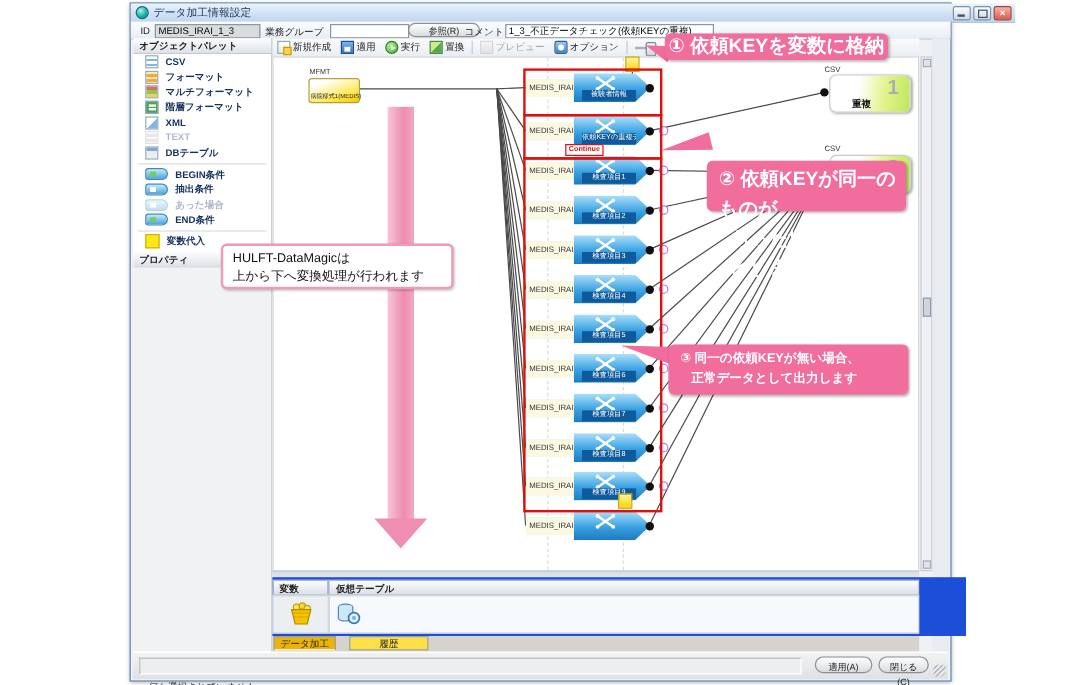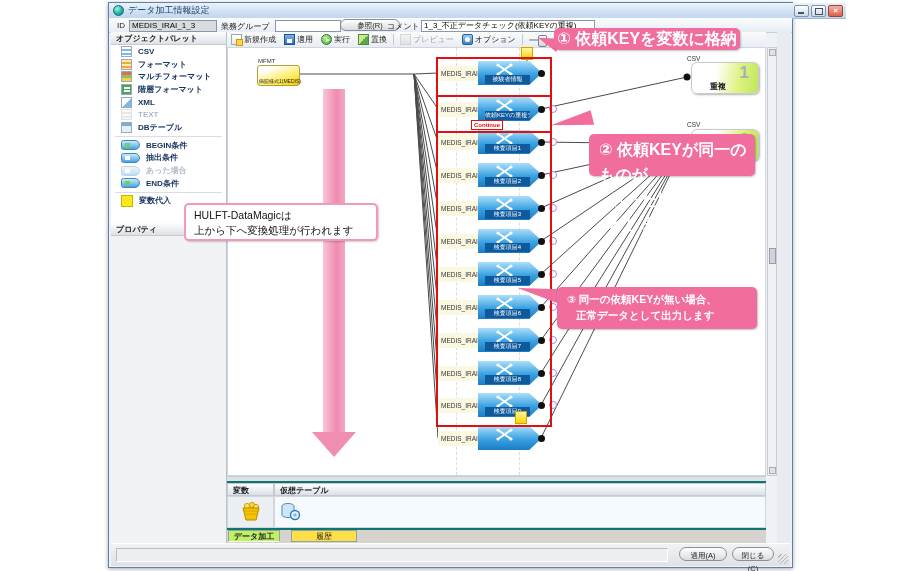--- a/index.html
+++ b/index.html
@@ -125,29 +125,29 @@
   .c3{left:448px;top:284px;width:200px;height:42px;font-size:10.5px;line-height:1.55;padding:4px 0 0 10px;box-sizing:border-box;}
   .tail{position:absolute;width:0;height:0;z-index:29;}
   .tail1{left:428px;top:32px;border-top:6px solid transparent;border-bottom:8px solid transparent;
          border-right:22px solid var(--pink,#f06d9d);transform:rotate(18deg);}
   .tail2{left:442px;top:112px;border-top:5px solid transparent;border-bottom:10px solid transparent;
          border-right:42px solid var(--pink,#f06d9d);transform:rotate(-14deg);}
   .tail3{left:408px;top:283px;border-top:5px solid transparent;border-bottom:10px solid transparent;
          border-right:44px solid var(--pink,#f06d9d);transform:rotate(8deg);}
   
   .splitter{left:118px;top:473px;width:539px;height:5px;background:#dde2e8;border-top:1px solid #c5ccd4;box-sizing:border-box;}
-  .bpanel{left:118px;top:478px;width:539px;height:49px;background:#0f766e;}
+  .bpanel{left:118px;top:478px;width:539px;height:49px;background:#1d4ed8;padding-left:39px;}
   .bphead{position:absolute;top:2px;height:13px;background:linear-gradient(180deg,#fdfdfd,#dbe1e8);
           border:1px solid #c3cad2;box-sizing:border-box;font-size:8px;font-weight:bold;color:#222;
           padding:1px 0 0 5px;}
   .bpcell{position:absolute;top:15px;height:32px;border:1px solid #d0d6dd;box-sizing:border-box;}
   .tabsrow{left:118px;top:527px;width:539px;height:13px;background:#d6d3ce;}
   .tab{position:absolute;top:0;height:12px;font-size:8px;text-align:center;line-height:12px;color:#222;
        border:1px solid #9aa0a8;box-sizing:border-box;}
-  .tab.active{background:#bef264;border-bottom-color:#fff;font-weight:bold;}
+  .tab.active{background:#eab308;border-bottom-color:#fff;font-weight:normal;}
   .tab.inactive{background:#fde047;}
   .statusbar{left:2px;top:540px;width:679px;height:22px;background:linear-gradient(180deg,#f2f2f2,#dfe1e4);
              border-top:1px solid #fff;}
   .sunken{position:absolute;left:5px;top:4px;width:552px;height:14px;background:#eceef0;
           border:1px solid #b9bec4;border-right-color:#fff;border-bottom-color:#fff;box-sizing:border-box;}
   .sbtn{position:absolute;top:3px;height:14px;border-radius:7px;line-height:13px;}
   .grip{position:absolute;right:2px;bottom:2px;width:10px;height:10px;
         background:repeating-linear-gradient(135deg,transparent 0 2px,#b3b8be 2px 3px);}
   
   .basket{position:absolute;left:16px;top:4px;width:24px;height:22px;}
@@ -256,21 +256,21 @@
       </div>
     <div class="pitem">
       <span class="cic green"></span>
       <span>END条件</span>
       </div>
     <div class="psep"></div>
     <div class="pitem">
       <span class="vic"></span>
       <span>変数代入</span>
       </div>
-    <div class="shead" style="margin-top:16px">プロパティ</div>
+    <div class="shead" style="margin-top:3px">プロパティ</div>
     <div style="position:relative;height:320px;background:#f1f2f4">
       <div class="emptymsg">何も選択されていません</div>
     </div>
   </div>
 
   <div class="abs canvasbg"></div>
   <div class="abs guide" style="left:347px"></div>
   <div class="abs guide" style="left:410px"></div>
   <div class="abs vscroll">
     <span class="varrow" style="top:1px"></span>

